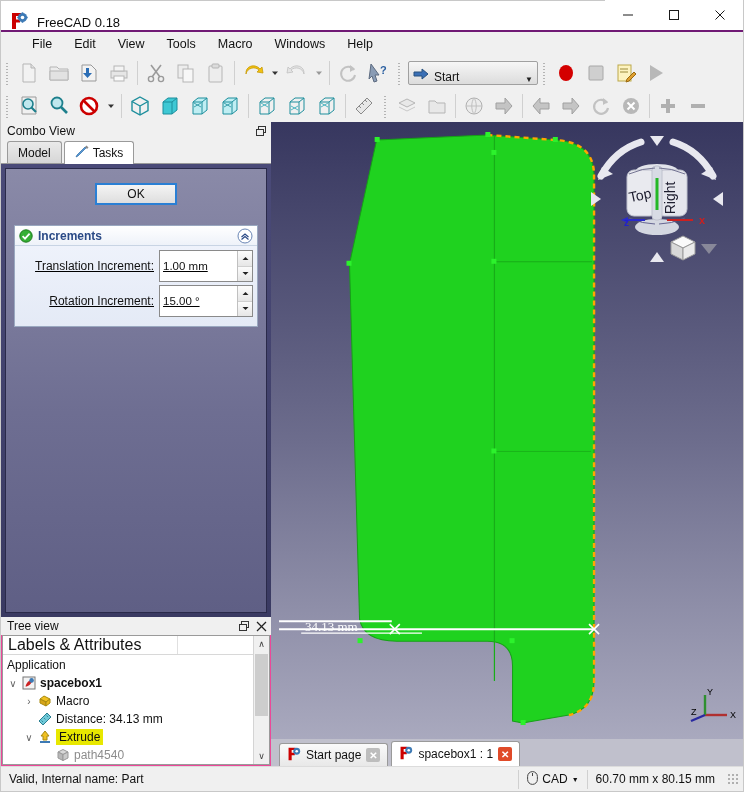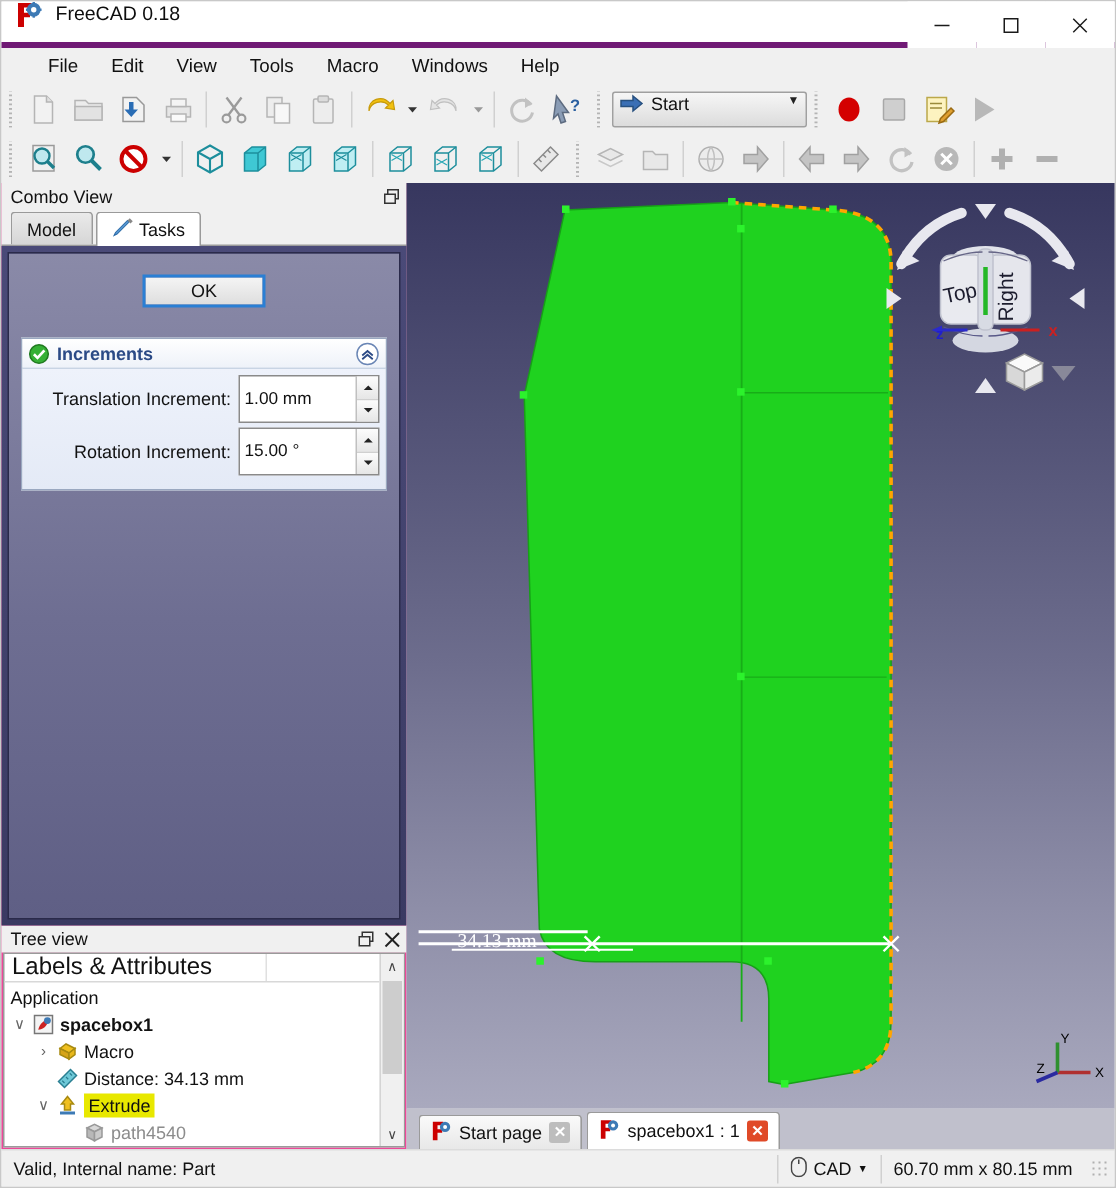--- a/index.html
+++ b/index.html
@@ -15,23 +15,23 @@
     width: 744px; height: 792px;
     background: #f0f0f0;
     display: flex; flex-direction: column;
     border: 1px solid #c8c8c8;
   }
 
   
   .titlebar {
     height: 31px; flex: 0 0 31px;
     background: #ffffff;
-    display: flex; align-items: flex-start;
+    display: flex; align-items: flex-end;
     padding-left: 9px;
-    border-bottom: 4px solid #701a75;
+    border-bottom: 2px solid #701a75;
   }
   .tb-icon { width: 18px; height: 18px; position: relative; margin-right: 9px; flex:0 0 18px;}
   .tb-title { font-size: 13px; color: #0d0d0d; }
   .tb-spacer { flex: 1; }
   .wbtn {
     width: 46px; height: 31px;
     display: flex; align-items: center; justify-content: center;
     font-size: 12px; color: #1a1a1a; background: #ffffff;
   }
   .wbtn svg { display:block; }
@@ -65,21 +65,21 @@
     width: 30px; height: 30px;
     display: flex; align-items: center; justify-content: center;
     flex: 0 0 30px;
   }
   .tbtn.narrow { width: 14px; flex: 0 0 14px; }
   .tsep { width:1px; height:24px; background:#d0d0d0; margin:0 3px; flex:0 0 1px;}
   .wb-select {
     height: 24px; width: 130px;
     background: linear-gradient(to bottom,#f6f6f6,#dcdcdc);
     border: 1px solid #a0a0a0; border-radius: 2px;
-    display: flex; align-items: flex-start; padding: 0 4px;
+    display: flex; align-items: flex-end; padding: 0 4px;
     font-size: 12px; color: #111; margin-left: 2px;
   }
   .wb-select .lbl { flex:1; margin-left:5px; }
 
   
   .body { flex: 1; display: flex; min-height: 0; }
 
   
   .leftdock {
     width: 270px; flex: 0 0 270px;
@@ -148,20 +148,21 @@
     background: linear-gradient(to bottom,#ffffff,#eef2f9);
     border-bottom: 1px solid #c8d4e4;
     padding: 0 4px;
   }
   .inc-check { width:14px;height:14px;margin-right:5px;flex:0 0 14px; }
   .inc-title { flex:1; font-size:12px; font-weight:bold; color:#2b4a86; }
   .inc-collapse { width:16px;height:16px;flex:0 0 16px; }
   .inc-body {
     background: linear-gradient(to bottom,#eef2fb,#e4eaf6);
     padding: 4px 4px 6px 4px;
+    text-decoration: underline;
   }
   .inc-row { display:flex; align-items:center; margin-bottom:3px; }
   .inc-lbl { flex:1; text-align:right; font-size:12px; color:#111; padding-right:5px; }
   .spin {
     width: 94px; height: 32px; flex: 0 0 94px;
     display:flex; align-items:stretch;
     border:1px solid #8a8a8a; background:#fff;
   }
   .spin .val { flex:1; font-size:11.5px; color:#111; padding-left:3px; display:flex; align-items:center; }
   .spin .arrows {

